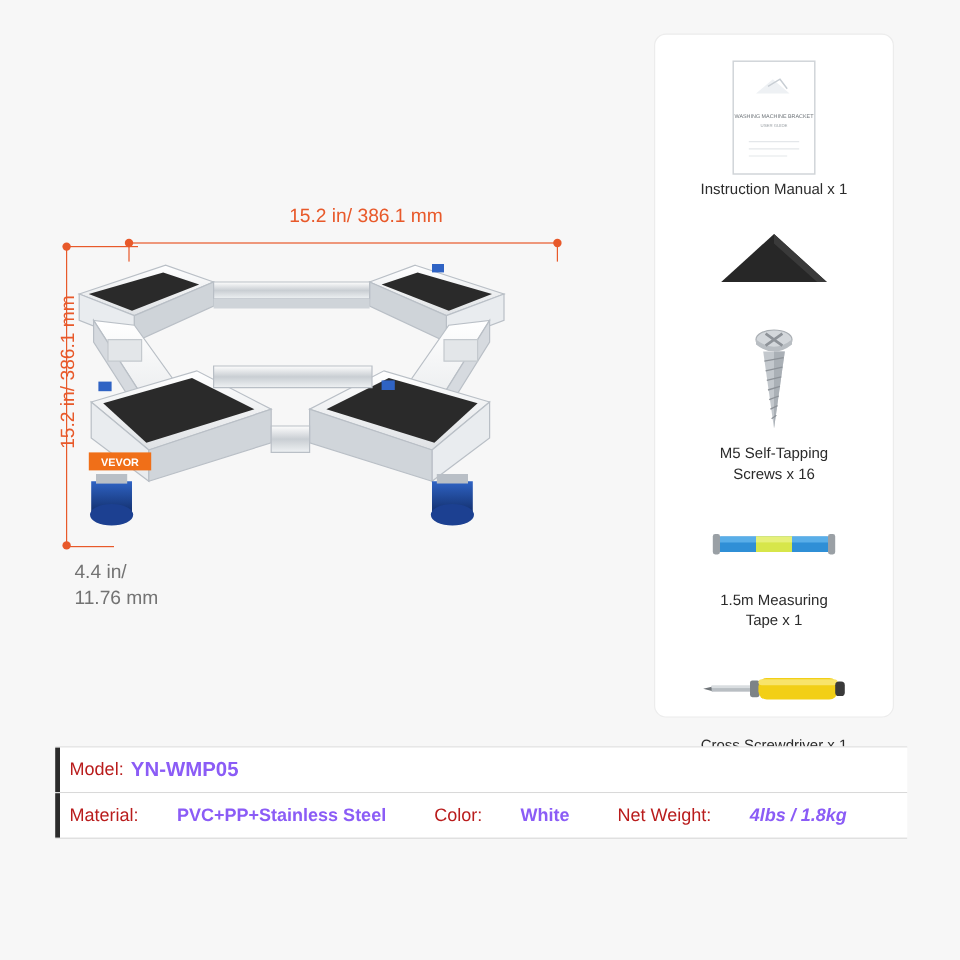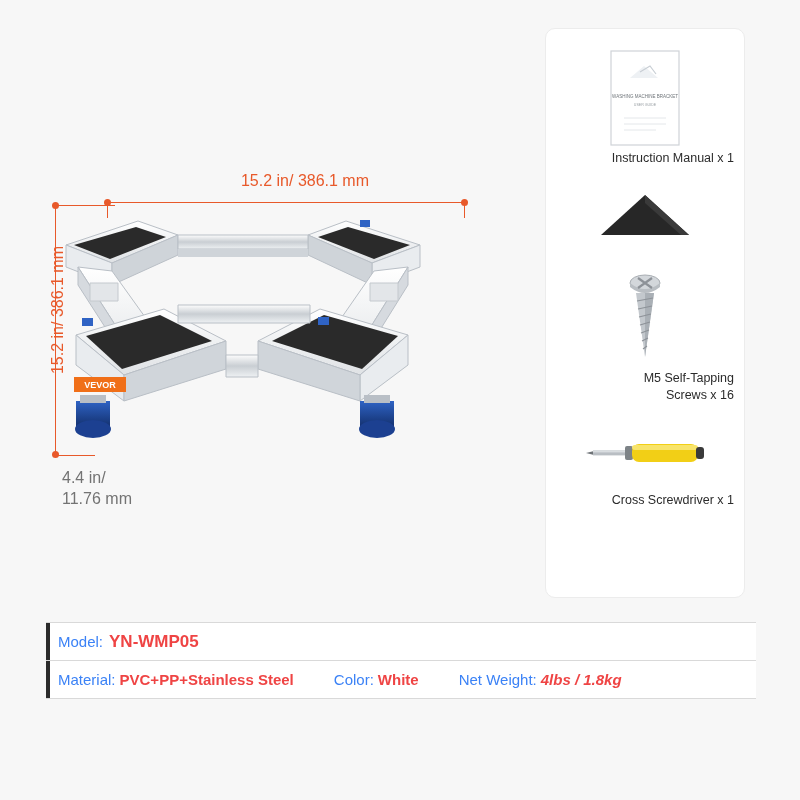--- a/index.html
+++ b/index.html
@@ -100,21 +100,21 @@
     left: 545px; top: 28px;
     width: 200px; height: 570px;
     background: #ffffff;
     border-radius: 10px;
     border: 1px solid #ececec;
     padding-top: 16px;
   }
   .accessory-item {
     width: 100%;
     margin-bottom: 10px;
-    text-align: right;
+    text-align: center;
   }
   .acc-figure {
     height: 105px;
     display: flex;
     align-items: center;
     justify-content: center;
   }
   .acc-figure.small { height: 78px; }
   .acc-label {
     font-size: 12.5px;
@@ -142,28 +142,28 @@
   }
   .spec-row::before {
     content: "";
     position: absolute;
     left: 0; top: 0; bottom: 0;
     width: 4px;
     background: #2b2b2b;
   }
   .spec-key {
     font-size: 15px;
-    color: #3b82f6;
+    color: #b91c1c;
   }
   .spec-val {
     font-size: 15px;
-    color: #ef4444;
+    color: #8b5cf6;
     font-weight: bold;
   }
-  .spec-group { display: flex; align-items: baseline; }
+  .spec-group { display: flex; align-items: baseline; gap: 28px; }
   .spec-group + .spec-group { margin-left: 34px; align-items: center; }
   .row3 .spec-group + .spec-group { margin-left: 40px; }
 
   
   svg { display: block; }
 </style>
 </head>
 <body>
 
 <div class="page">
@@ -306,20 +306,33 @@
               <path d="M13 54 L23 51"></path>
             <path d="M14 62 L22 59"></path>
               <path d="M15 70 L21 67"></path>
             <path d="M16 78 L20 75"></path>
           </g>
         </svg>
       </div>
       <div class="acc-label">M5 Self-Tapping<br>Screws x 16</div>
     </div>
 
+    <div class="accessory-item">
+      <div class="acc-figure small">
+        <svg width="110" height="36" viewBox="0 0 110 36">
+          <rect x="8" y="12" width="94" height="13" rx="3" fill="#2f8fd6"></rect>
+          <rect x="8" y="12" width="94" height="5" rx="2" fill="#59aee8"></rect>
+          <rect x="40" y="12" width="30" height="13" fill="#d7e64a"></rect>
+          <rect x="40" y="12" width="30" height="5" fill="#e6f07a"></rect>
+          <rect x="4" y="10" width="6" height="17" rx="2" fill="#9aa0a5"></rect>
+          <rect x="100" y="10" width="6" height="17" rx="2" fill="#9aa0a5"></rect>
+        </svg>
+      </div>
+      <div class="acc-label">1.5m Measuring<br>Tape x 1</div>
+    </div>
 
     <div class="accessory-item">
       <div class="acc-figure small">
         <svg width="130" height="30" viewBox="0 0 130 30">
           <path d="M6 15 L14 13 L14 17 Z" fill="#6f7478"></path>
           <rect x="13" y="12.4" width="34" height="5" fill="#b9bec3"></rect>
           <rect x="13" y="12.4" width="34" height="2" fill="#d9dde0"></rect>
           <rect x="45" y="8" width="8" height="14" rx="2" fill="#7d8387"></rect>
           <rect x="52" y="6" width="66" height="18" rx="7" fill="#f2cf16"></rect>
           <rect x="52" y="7" width="66" height="5" rx="3" fill="#f8e46a"></rect>

